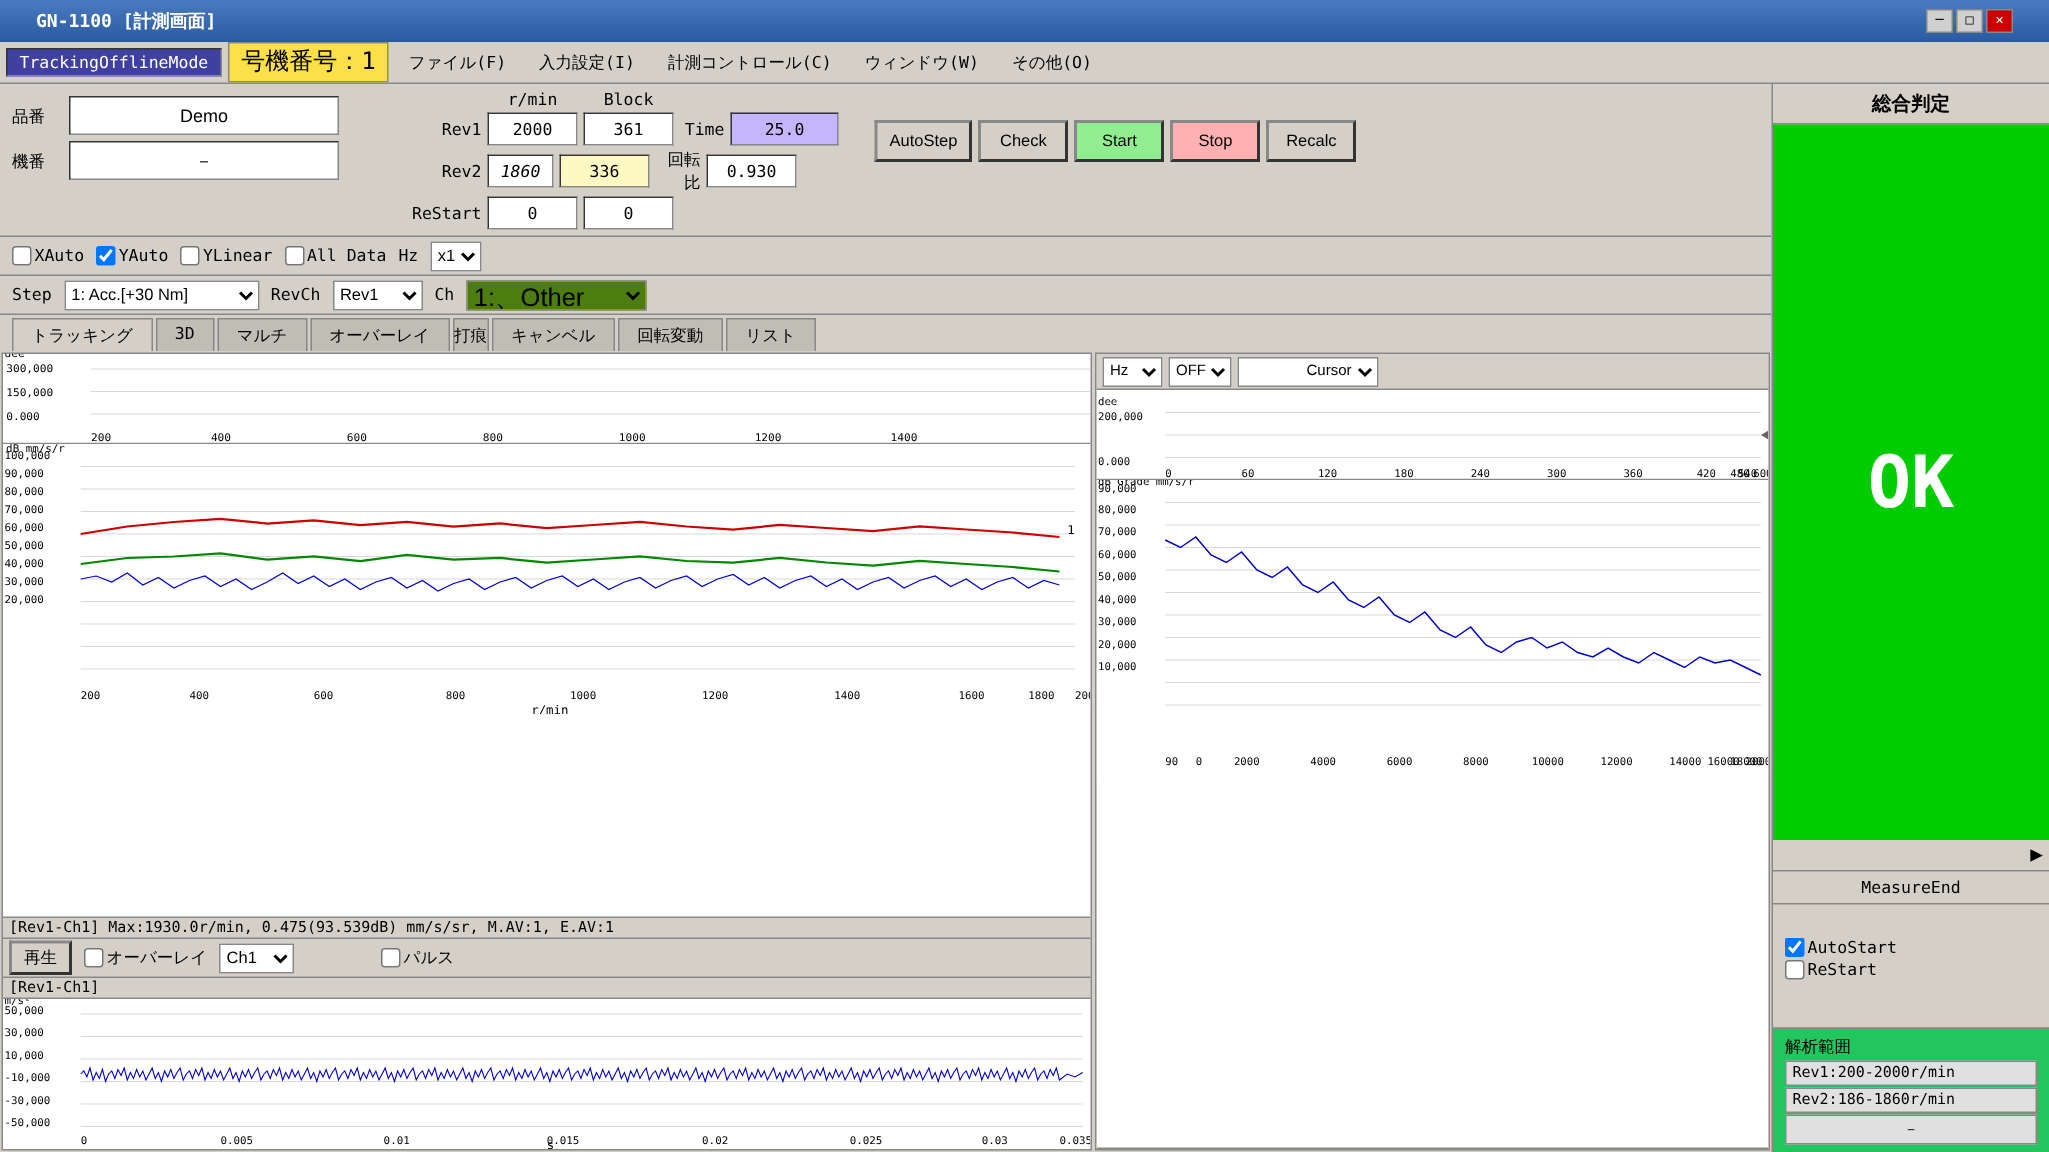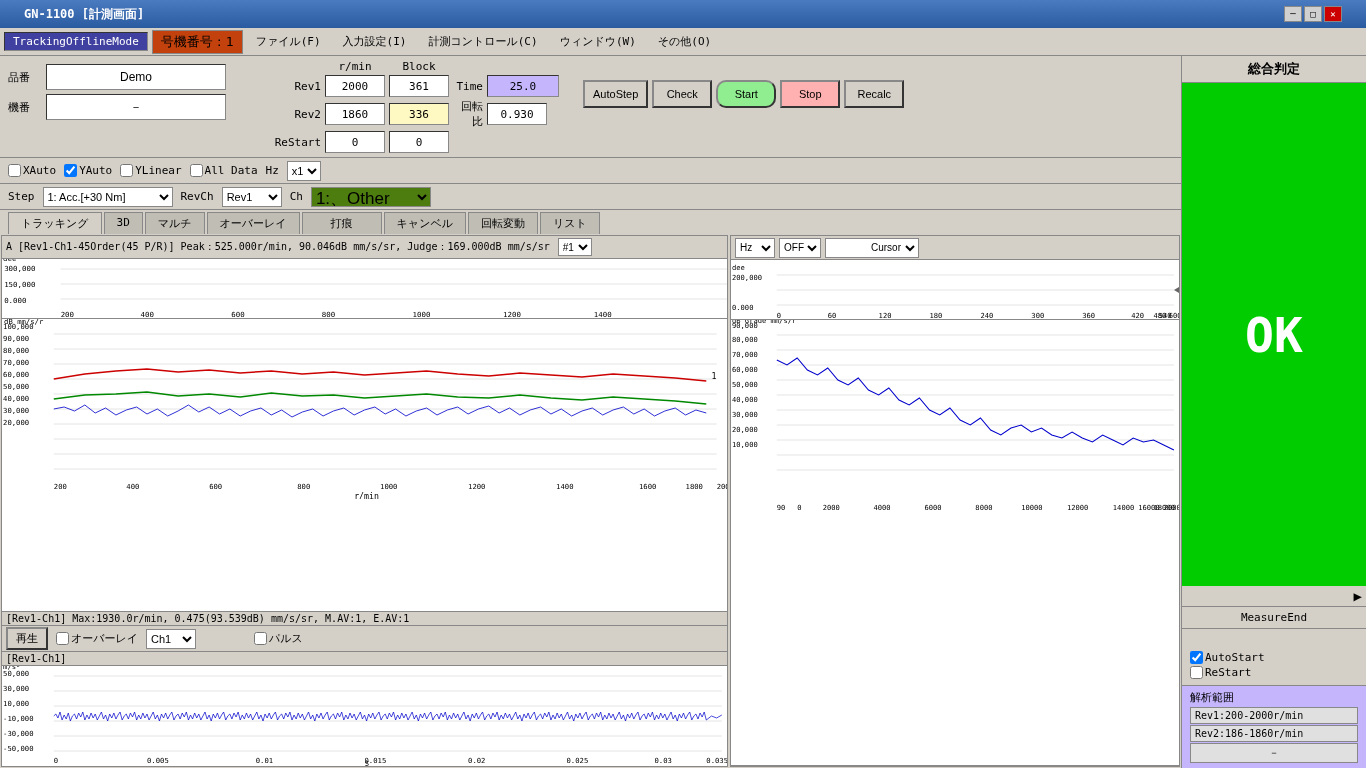--- a/index.html
+++ b/index.html
@@ -10,25 +10,25 @@
     .title-text { font-size: 12px; font-weight: bold; }
     .title-buttons { display: flex; gap: 2px; }
     .title-btn { width: 18px; height: 16px; border: 1px solid #888; font-size: 9px; display: flex; align-items: center; justify-content: center; cursor: pointer; }
     .title-btn.minimize { background: #d0d0d0; color: black; }
     .title-btn.maximize { background: #d0d0d0; color: black; }
     .title-btn.close { background: #cc0000; color: white; }
 
     
     .menu-bar { background: #d4d0c8; border-bottom: 1px solid #888; padding: 2px 4px; display: flex; align-items: center; gap: 4px; height: 28px; }
     .mode-badge { background: #4040a0; color: white; padding: 2px 8px; font-size: 11px; border: 1px inset #888; }
-    .unit-badge { background: #c2410c; color: black; padding: 2px 8px; font-size: 13px; border: 1px solid #888; }
+    .unit-badge { background: #fde047; color: black; padding: 2px 8px; font-size: 16px; border: 1px solid #888; }
     .menu-item { padding: 2px 8px; font-size: 11px; cursor: pointer; border: 1px solid transparent; }
     .info-input { background: white; border: 1px inset #888; padding: 2px 8px; font-size: 12px; width: 180px; height: 26px; text-align: center; }
     .ctrl-btn { padding: 4px 12px; font-size: 12px; border: 2px outset #888; background: #d4d0c8; cursor: pointer; height: 28px; min-width: 60px; }
-    .ctrl-btn.start-btn { background: #90ee90; border-radius: 10px; }
+    .ctrl-btn.start-btn { background: #90ee90; }
     .ctrl-btn.stop-btn { background: #ffb0b0; }
 
     
     svg { display: block; }
   </style>
 </head>
 <body>
 
 <div class="title-bar">
   <span class="title-text">GN-1100 [計測画面]</span>
@@ -75,21 +75,21 @@
         </div>
         <div style="display:flex; gap:4px; margin-bottom:2px; align-items:center;">
           <div style="width:55px; text-align:right;">Rev1</div>
           <div style="background:white; border:1px inset #888; width:60px; height:22px; text-align:center; display:flex; align-items:center; justify-content:center;">2000</div>
           <div style="background:white; border:1px inset #888; width:60px; height:22px; text-align:center; display:flex; align-items:center; justify-content:center;">361</div>
           <div style="width:30px; text-align:right;">Time</div>
           <div style="background:#c4b5fd; border:1px inset #888; width:72px; height:22px; text-align:center; display:flex; align-items:center; justify-content:center;">25.0</div>
         </div>
         <div style="display:flex; gap:4px; margin-bottom:2px; align-items:center;">
           <div style="width:55px; text-align:right;">Rev2</div>
-          <div style="background:white; border:1px inset #888; width:60px; height:22px; text-align:center; display:flex; align-items:center; justify-content:center;">1860</div>
+          <div style="background:white; border:1px inset #888; width:44px; height:22px; text-align:center; display:flex; align-items:center; justify-content:center;font-style:italic;">1860</div>
           <div style="background:#fef9c3; border:1px inset #888; width:60px; height:22px; display:flex; align-items:center; justify-content:center;">336</div>
           <div style="width:30px; text-align:right;">回転比</div>
           <div style="background:white; border:1px inset #888; width:60px; height:22px; text-align:center; display:flex; align-items:center; justify-content:center;">0.930</div>
         </div>
         <div style="display:flex; gap:4px; align-items:center;">
           <div style="width:55px; text-align:right;">ReStart</div>
           <div style="background:white; border:1px inset #888; width:60px; height:22px; text-align:center; display:flex; align-items:center; justify-content:center;">0</div>
           <div style="background:white; border:1px inset #888; width:60px; height:22px; text-align:center; display:flex; align-items:center; justify-content:center;">0</div>
         </div>
       </div>
@@ -142,36 +142,30 @@
       <select style="height:20px; font-size:17px; border:1px solid #888; background:#4d7c0f; min-width:120px;">
         <option>1:、Other</option>
       </select>
     </div>
 
     <div style="background:#d4d0c8; padding:2px 8px 0; display:flex; gap:2px;">
       <div style="padding:3px 12px; font-size:11px; border:1px solid #888; border-bottom:none; background:#d4d0c8; cursor:pointer;">トラッキング</div>
       <div style="padding:3px 12px; font-size:11px; border:1px solid #888; border-bottom:none; background:#c0bdb5; cursor:pointer;">3D</div>
       <div style="padding:3px 12px; font-size:11px; border:1px solid #888; border-bottom:none; background:#c0bdb5; cursor:pointer;">マルチ</div>
       <div style="padding:3px 12px; font-size:11px; border:1px solid #888; border-bottom:none; background:#c0bdb5; cursor:pointer;">オーバーレイ</div>
-      <div style="padding:3px 28px; font-size:11px; border:1px solid #888; border-bottom:none; background:#c0bdb5; cursor:pointer;">打痕</div>
+      <div style="padding:3px 0; font-size:11px; border:1px solid #888; border-bottom:none; background:#c0bdb5; cursor:pointer;">打痕</div>
       <div style="padding:3px 12px; font-size:11px; border:1px solid #888; border-bottom:none; background:#c0bdb5; cursor:pointer;">キャンベル</div>
       <div style="padding:3px 12px; font-size:11px; border:1px solid #888; border-bottom:none; background:#c0bdb5; cursor:pointer;">回転変動</div>
       <div style="padding:3px 12px; font-size:11px; border:1px solid #888; border-bottom:none; background:#c0bdb5; cursor:pointer;">リスト</div>
     </div>
 
     <div style="display:flex; flex:1; background:#d4d0c8; overflow:hidden;">
 
       <div style="flex:1; display:flex; flex-direction:column; overflow:hidden; border:1px solid #888; margin:1px;">
 
-        <div style="background:#d4d0c8; padding:2px 4px; display:flex; align-items:center; gap:4px; font-size:10px; border-bottom:1px solid #888;">
-          <span>A [Rev1-Ch1-45Order(45 P/R)] Peak：525.000r/min, 90.046dB mm/s/sr, Judge：169.000dB mm/s/sr</span>
-          <select style="height:18px; font-size:10px; border:1px solid #888; background:white; margin-left:4px;">
-            <option>#1</option>
-          </select>
-        </div>
 
         <div style="background:white; height:60px; border-bottom:1px solid #888; position:relative; overflow:hidden;">
           <svg width="100%" height="60" viewBox="0 0 680 60" preserveAspectRatio="none">
             <rect width="680" height="60" fill="white"></rect>
 
             <text x="2" y="12" font-size="7" fill="black">300,000</text>
             <text x="2" y="28" font-size="7" fill="black">150,000</text>
             <text x="2" y="44" font-size="7" fill="black">0.000</text>
             <text x="1" y="2" font-size="7" fill="black">dee</text>
 
@@ -400,20 +394,20 @@
       <label style="display:flex; align-items:center; gap:2px; margin:2px 0;">
         <input type="checkbox" checked="" style="width: 13px; height: 13px;">
         <span>AutoStart</span>
       </label>
       <label style="display:flex; align-items:center; gap:2px; margin:2px 0;">
         <input type="checkbox" style="width: 13px; height: 13px;">
         <span>ReStart</span>
       </label>
     </div>
 
-    <div style="background:#c4b5fd; padding:4px 8px; font-size:11px; border-top:1px solid #888;">
+    <div style="background:#22c55e; padding:4px 8px; font-size:11px; border-top:1px solid #888;margin-top:26px;">
       <div style="margin-bottom:2px; font-size:11px;">解析範囲</div>
       <div style="background:#e0e0e0; padding:2px 4px; font-size:10px; margin:1px 0; border:1px solid #888;">Rev1:200-2000r/min</div>
       <div style="background:#e0e0e0; padding:2px 4px; font-size:10px; margin:1px 0; border:1px solid #888;">Rev2:186-1860r/min</div>
       <div style="background:#e0e0e0; padding:2px 4px; font-size:10px; margin:1px 0; border:1px solid #888; text-align:center;">－</div>
     </div>
   </div>
 </div>
 
 </body></html>

